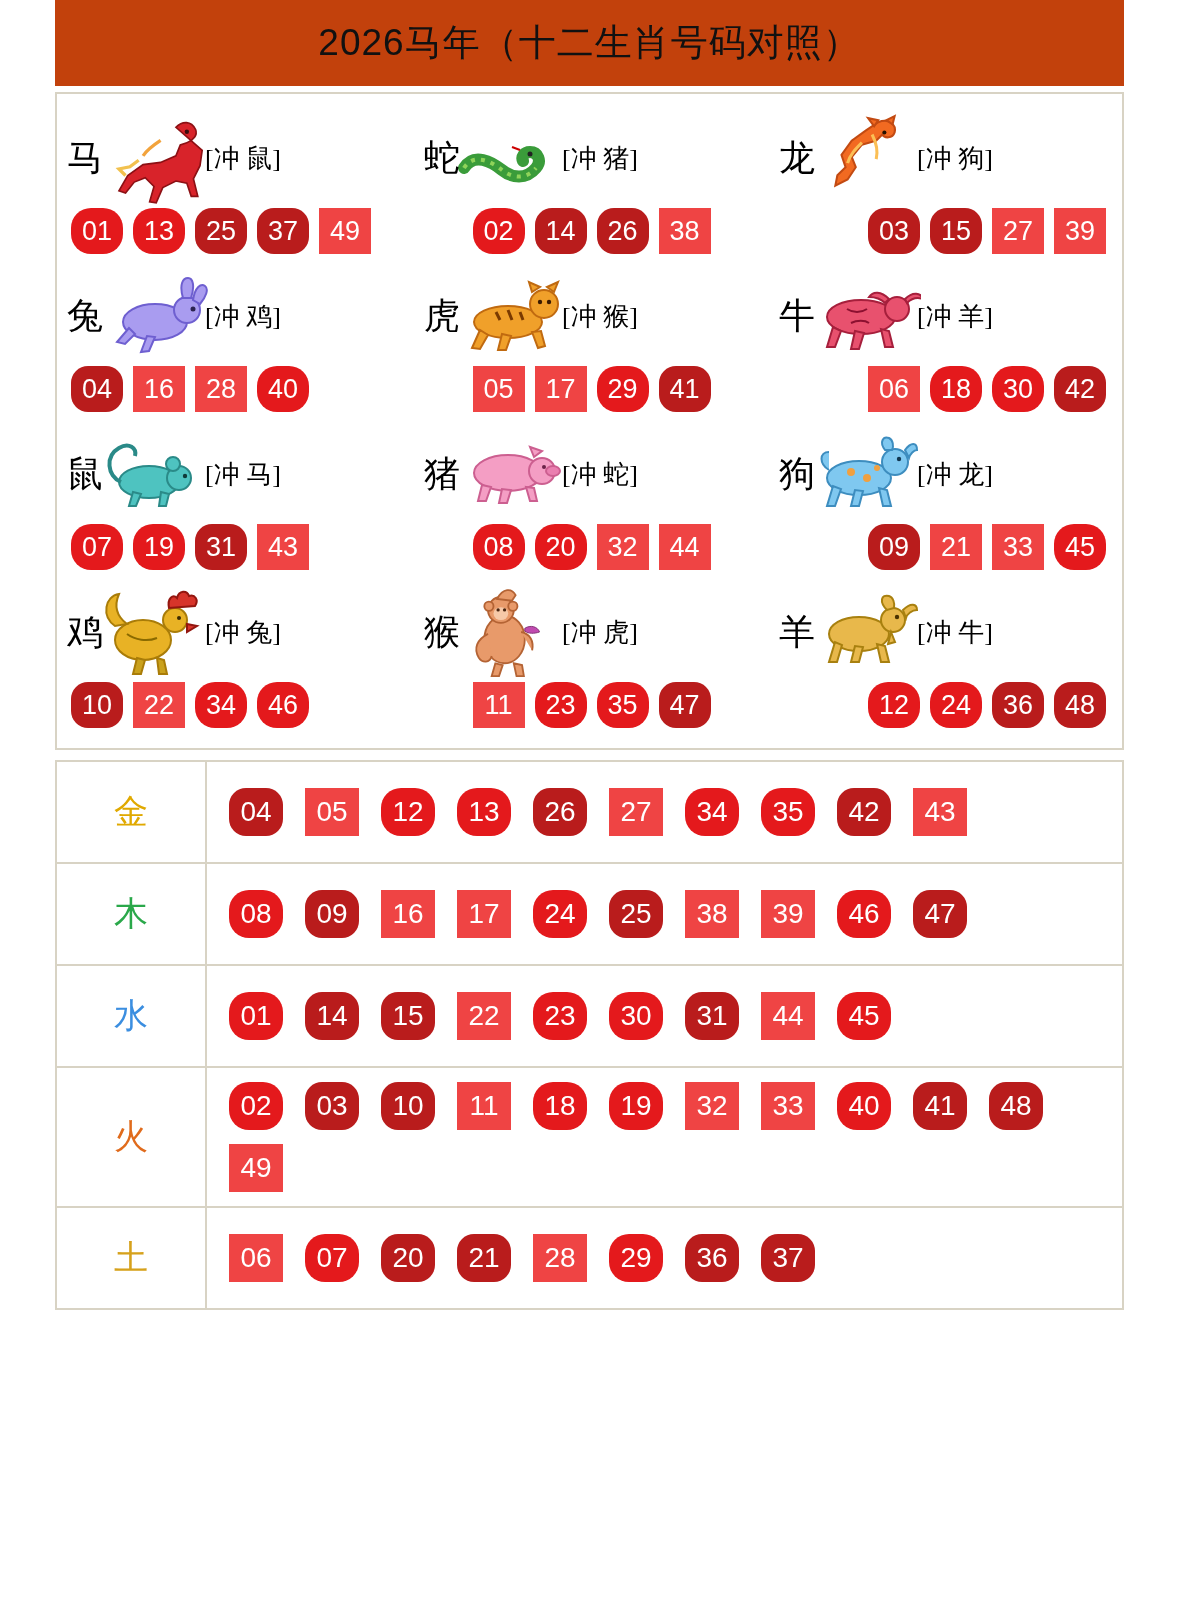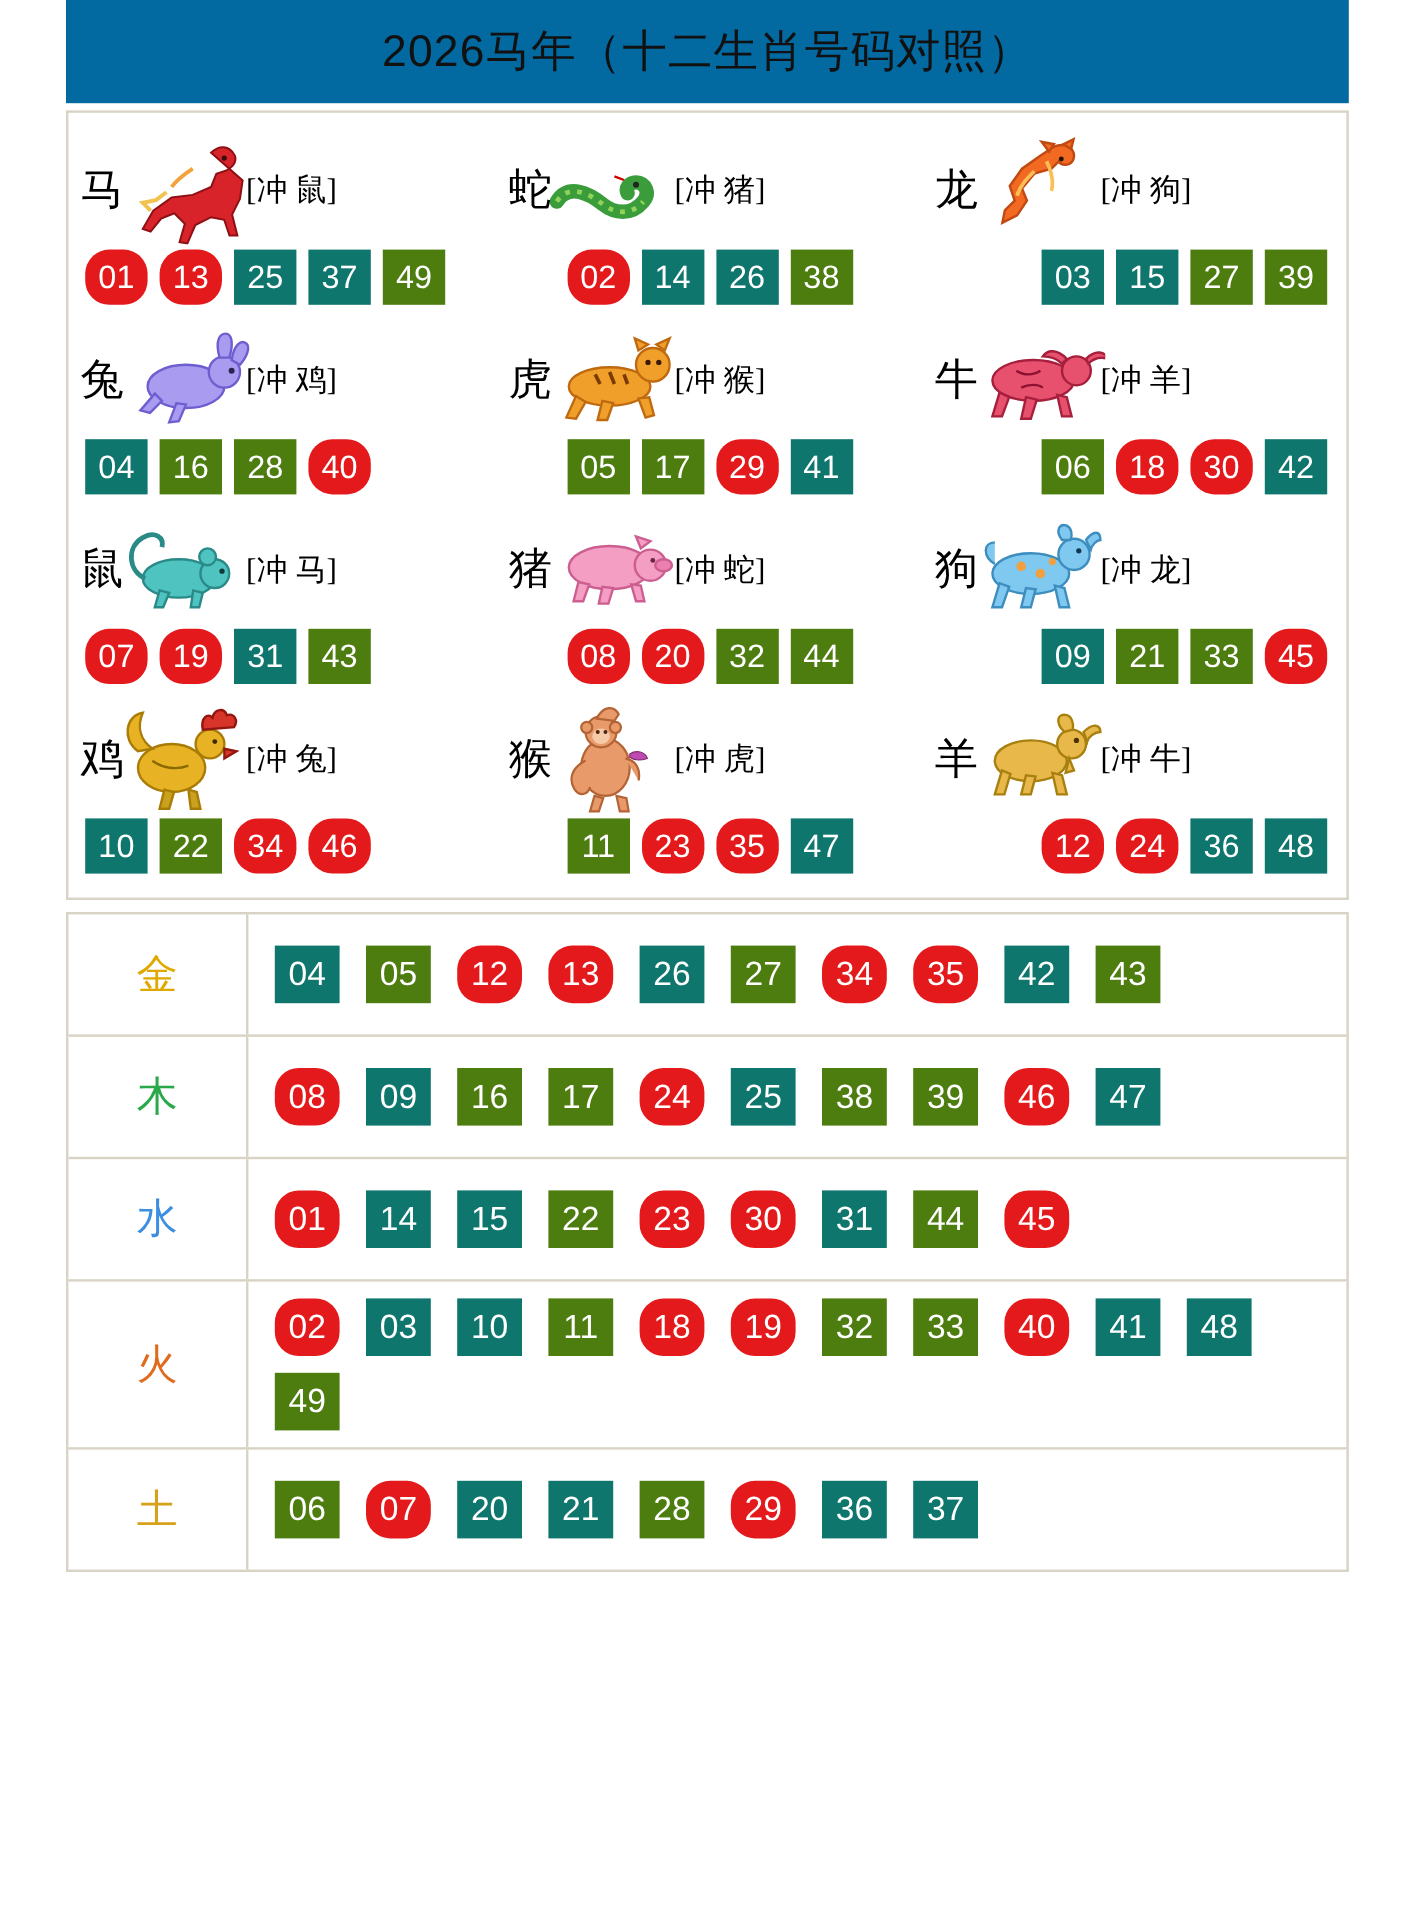--- a/index.html
+++ b/index.html
@@ -17,21 +17,21 @@
     width: 1179px;
     height: 1607px;
     box-sizing: border-box;
     background: #ffffff;
     position: relative;
   }
   
   .title-bar {
     height: 86px;
     margin: 0 55px 0 55px;
-    background: #0369a1;
+    background: #c2410c;
     display: flex;
     align-items: center;
     justify-content: center;
   }
   .title-text {
     font-size: 37px;
     color: #111111;
     letter-spacing: 1px;
     font-family: "Liberation Sans", sans-serif;
   }
@@ -90,22 +90,22 @@
     height: 46px;
     display: flex;
     align-items: center;
     justify-content: center;
     color: #ffffff;
     font-size: 27px;
     font-family: "Liberation Sans", sans-serif;
     box-sizing: border-box;
   }
   .num.red   { background: #e4191c; border-radius: 20px; }
-  .num.blue  { background: #0f766e; }
-  .num.green { background: #4d7c0f; }
+  .num.blue  { background: #b91c1c; border-radius: 17px; }
+  .num.green { background: #ef4444; }
 
   
   .col-center .num-row { justify-content: center; }
   .col-right .num-row { justify-content: flex-end; padding-right: 6px; }
   .col-center .zodiac-head { justify-content: flex-start; padding-left: 6px;}
   .col-right .zodiac-head { justify-content: flex-start; padding-left: 10px;}
 
   
   .elements {
     margin: 10px 55px 0 55px;

